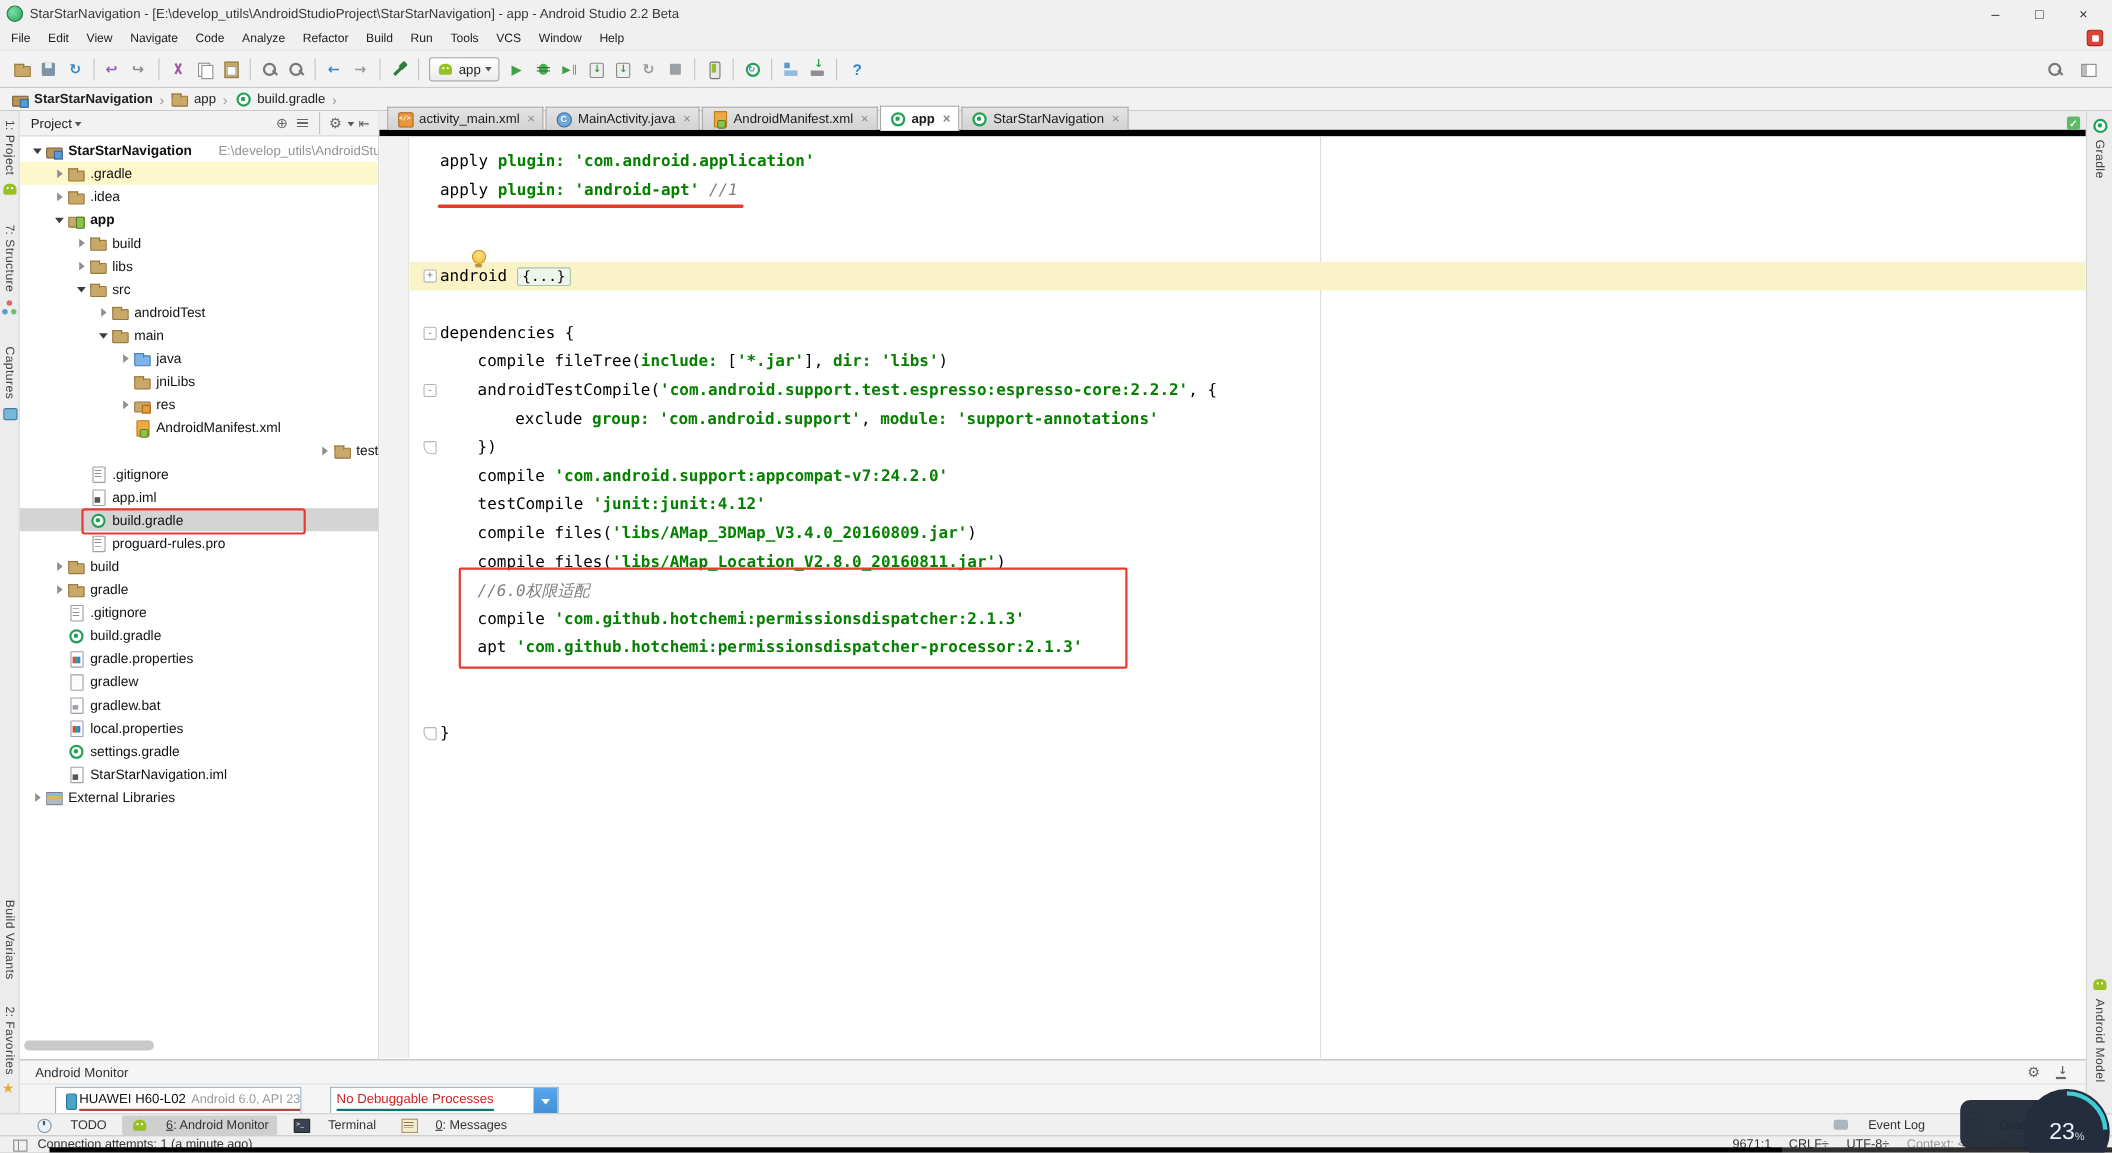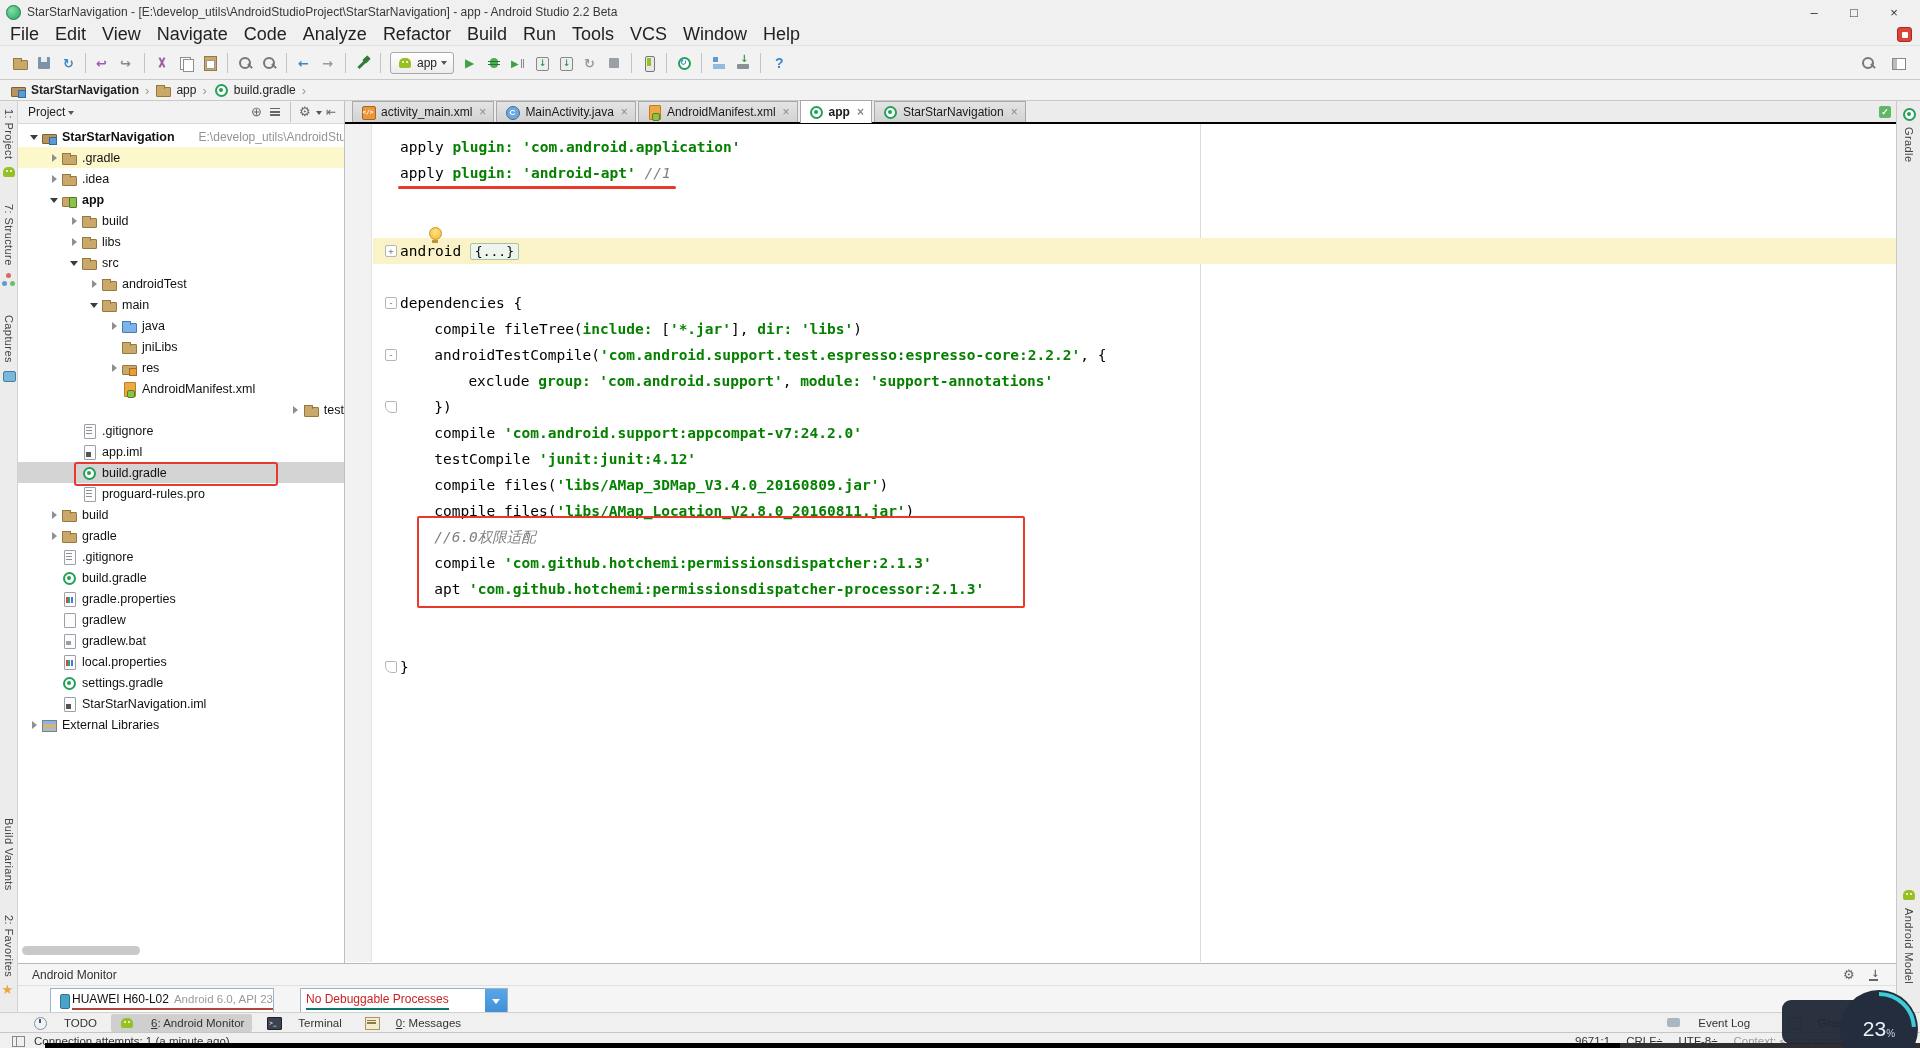--- a/index.html
+++ b/index.html
@@ -7,21 +7,21 @@
   #root{position:relative;width:1920px;height:1048px;background:#f0f0f0;overflow:hidden;
         font-family:"Liberation Sans",sans-serif;color:#1a1a1a;-webkit-user-select:none}
 
   
   #titlebar{position:absolute;left:0;top:0;width:1920px;height:24px;background:#f0f0f0;display:flex;align-items:center;padding-left:6px}
   #app-logo{width:15px;height:15px;border-radius:50%;background:radial-gradient(circle at 35% 35%,#7ee2a8,#27a05c);border:1px solid #1d7c46;margin-right:6px;flex:none}
   #title-text{font-size:12px;color:#383838;white-space:nowrap}
   #win-controls{position:absolute;right:6px;top:0;height:24px;display:flex}
   .wc{width:40px;height:24px;display:flex;align-items:center;justify-content:center;font-size:13px;color:#333}
   #menubar{position:absolute;left:0;top:24px;width:1920px;height:22px;display:flex;align-items:center;padding-left:2px;background:#f0f0f0;border-bottom:1px solid #e2e2e2}
-  .menu-item{font-size:18px;color:#222;padding:2px 8px}
+  .menu-item{font-size:11px;color:#222;padding:2px 8px}
   #ime-icon{position:absolute;right:8px;top:27px;width:15px;height:15px;background:#dc4437;border-radius:3px;border:1px solid #a82a20}
   #ime-icon::before{content:"";position:absolute;left:4px;top:4px;width:6px;height:6px;background:#fff;border-radius:1px}
   #toolbar{position:absolute;left:0;top:46px;width:1920px;height:34px;background:#f2f2f2;border-bottom:1px solid #c9c9c9;display:flex;align-items:center;padding-left:8px}
   .tsep{width:1px;height:20px;background:#c4c4c4;margin:0 5px;flex:none}
   .tbi{width:24px;height:24px;display:flex;align-items:center;justify-content:center;border-radius:3px;flex:none}
   #toolbar-right{position:absolute;right:10px;top:46px;height:34px;display:flex;align-items:center;gap:6px}
   #run-combo{display:flex;align-items:center;gap:4px;height:22px;padding:0 6px;background:linear-gradient(#ffffff,#ececec);border:1px solid #a9a9a9;border-radius:3px;margin:0 4px}
   #run-combo .lbl{font-size:12px;color:#222}
   .dd{width:0;height:0;border:3px solid transparent;border-top:4px solid #555;margin-top:4px}
   #breadcrumbs{position:absolute;left:0;top:80px;width:1920px;height:21px;background:#f2f2f2;border-bottom:1px solid #c9c9c9;display:flex;align-items:center;padding-left:10px;gap:4px}
@@ -51,21 +51,21 @@
   .arr.closed::before{content:"";border-left:5px solid #8f8f8f;border-top:4px solid transparent;border-bottom:4px solid transparent}
   .arr.open::before{content:"";border-top:5px solid #3c3c3c;border-left:4px solid transparent;border-right:4px solid transparent;margin-top:2px}
   .tree-label{font-size:12.5px;color:#111;margin-left:5px}
   .tree-label.b{font-weight:bold}
   .tree-suffix{font-size:12px;color:#939393;margin-left:24px}
   .row-ann::after{content:"";position:absolute;left:56px;width:200px;top:0;height:20px;border:2px solid #e33b32;border-radius:3px;pointer-events:none}
   #pp-hscroll{position:absolute;left:4px;bottom:8px;width:118px;height:9px;background:#c9c9c9;border-radius:5px}
 
   
   #editor{position:absolute;left:345px;top:101px;width:1551px;height:862px;background:#fff}
-  #tabs{height:23px;background:#ececec;border-bottom:2px solid #000000;display:flex;align-items:flex-end;padding-left:7px}
+  #tabs{height:23px;background:#ececec;border-bottom:6px solid #000000;display:flex;align-items:flex-end;padding-left:7px}
   .tab{height:21px;display:flex;align-items:center;gap:5px;padding:0 7px;margin-right:2px;background:linear-gradient(#e4e4e4,#d2d2d2);border:1px solid #a8a8a8;border-bottom:none;font-size:12px;color:#1a1a1a}
   .tab.active{background:#fff;height:23px;font-weight:bold;margin-bottom:-1px}
   .tab .x{color:#8a8a8a;font-size:12px;margin-left:2px}
   #code-area{position:relative;height:838px;background:#fff;overflow:hidden;padding-top:10px;
              font-family:"DejaVu Sans Mono",monospace;font-size:14.5px}
   #gutter-band{position:absolute;left:0;top:0;bottom:0;width:27px;background:#f2f2f2;border-right:1px solid #e3e3e3}
   #margin-guide{position:absolute;left:855px;top:0;bottom:0;width:1px;background:#dcdcdc}
   .code-line{height:26px;display:flex;align-items:center;white-space:pre;position:relative}
   .code-line.lh{background:linear-gradient(to right,rgba(0,0,0,0) 0 28px,#fbf3c8 28px)}
   .sp{color:#000}

